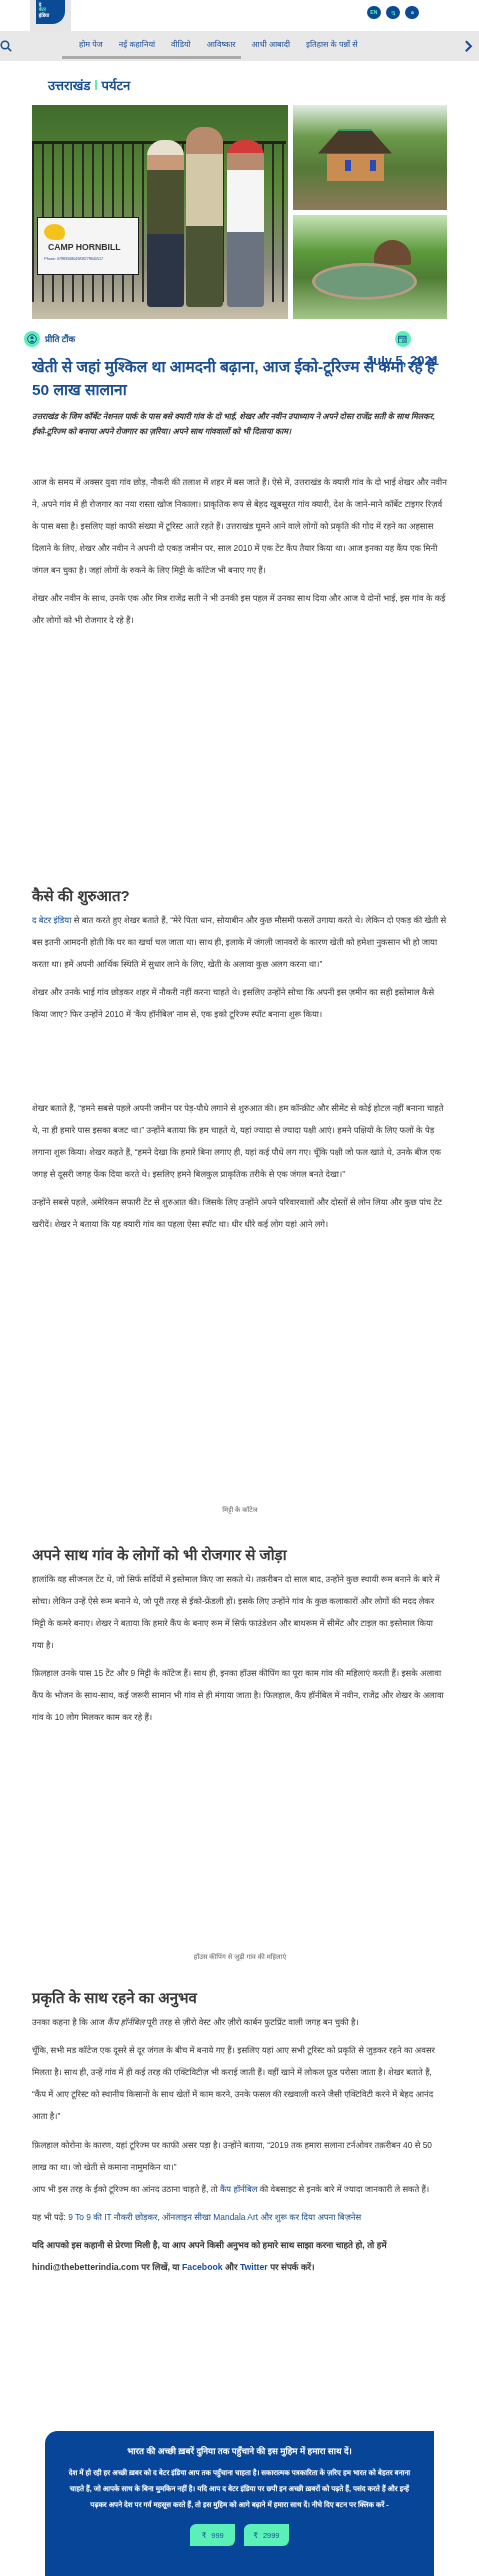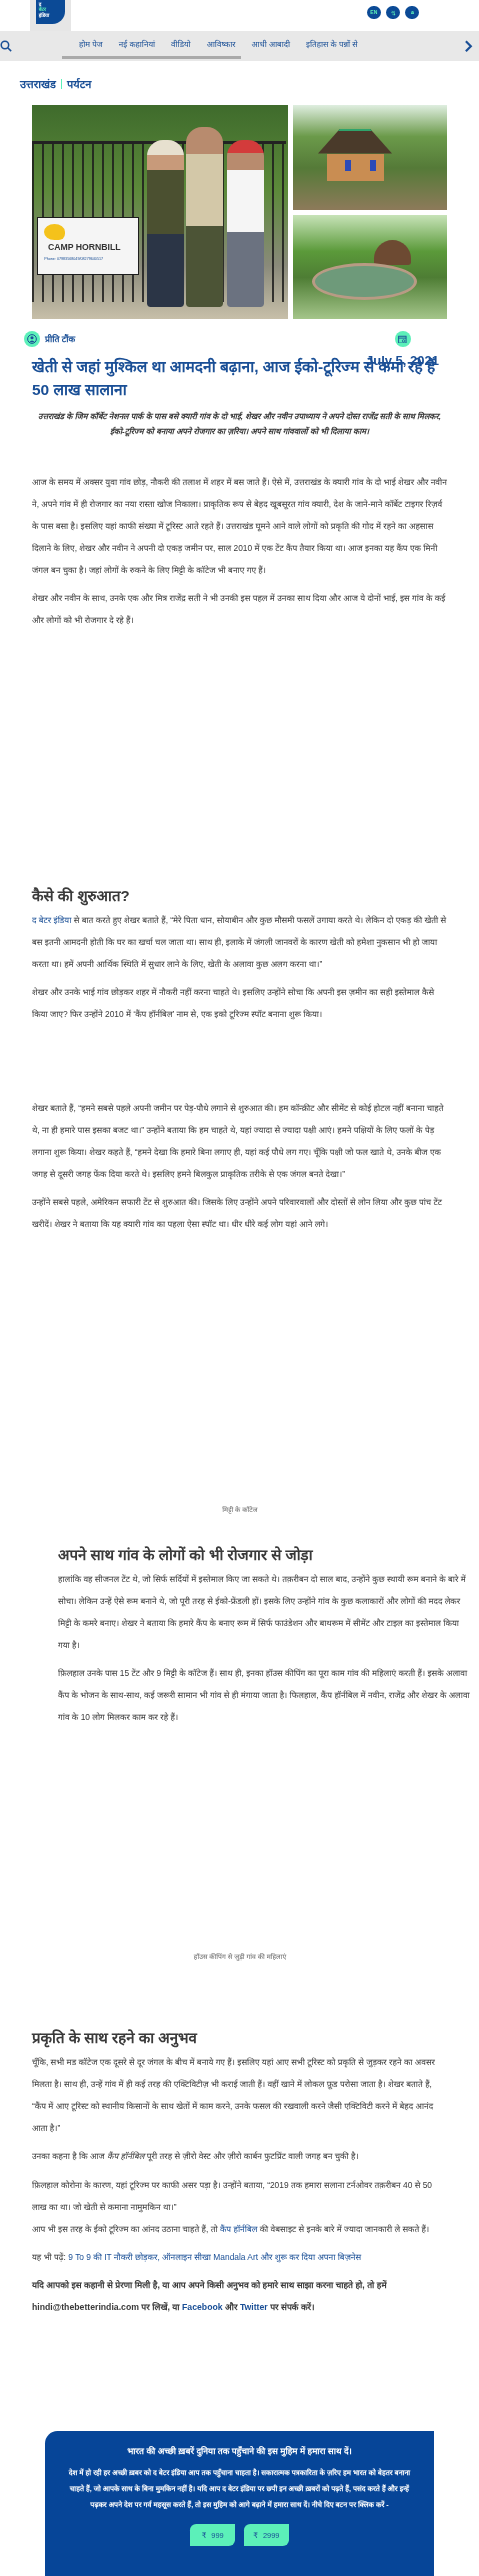--- a/index.html
+++ b/index.html
@@ -14,21 +14,21 @@
   .langs { position: absolute; right: 61px; top: 5.6px; display: flex; gap: 5.6px; }
   .lang { width: 13.6px; height: 13.6px; border-radius: 50%; background: #0b4a96; color: #5cf0b9; font-size: 5px; font-weight: bold; display: flex; align-items: center; justify-content: center; }
 
   .navbar { position: relative; height: 30px; background: #e8e8e8; padding-left: 11px; }
   .search-icon { position: absolute; left: 0; top: 8.7px; width: 12.4px; height: 12.4px; }
   .nav-items { position: absolute; left: 79px; top: 7.4px; display: flex; gap: 16px; font-size: 8px; color: #1a4f96; }
   .nav-scroll { position: absolute; left: 62px; top: 25px; width: 179px; height: 2.5px; background: #aaa; }
   .chev { position: absolute; right: 7.4px; top: 8.7px; width: 8.7px; height: 12.4px; }
 
   
-  .crumbs { position: absolute; left: 20px; top: 76px; font-size: 11px; font-weight: bold; color: #1a4f96; display: flex; align-items: center; gap: 5px; }
+  .crumbs { position: absolute; left: 48px; top: 76px; font-size: 13px; font-weight: bold; color: #1a4f96; display: flex; align-items: center; gap: 5px; }
   .crumb-sep { width: 1.2px; height: 10px; background: #5cf0b9; display: inline-block; }
 
   
   .hero { position: absolute; left: 32px; top: 105px; width: 415px; height: 214px; padding-left: 8px; }
   .hero-main { position: absolute; left: 0; top: 0; width: 256px; height: 214px; background: linear-gradient(180deg, #3f6b2c 0%, #5c8a3a 40%, #8a8a7a 75%, #c7bfa9 100%); overflow: hidden; }
   .gate { position: absolute; left: 0; top: 36px; width: 254px; height: 161px; border-top: 3.7px solid #222; }
   .gate::before { content: ""; position: absolute; inset: 0; background: repeating-linear-gradient(90deg, #1d1d1d 0 1.9px, transparent 1.9px 10px); opacity: .85; }
   .sign { position: absolute; left: 5px; top: 112px; width: 102px; height: 58px; background: #f5f5f5; border: 1.9px solid #1d1d1d; padding: 6.2px 6.2px; }
   .sign .bird { width: 21px; height: 16px; background: #f4c21b; border-radius: 50% 50% 6.2px 50%; display: inline-block; vertical-align: middle; }
   .sign .txt { display: inline-block; vertical-align: middle; font-weight: bold; font-size: 8.7px; line-height: 10px; color: #333; margin-left: 3.7px; }
@@ -46,21 +46,21 @@
   .pond { position: absolute; left: 18.6px; top: 48px; width: 105px; height: 37px; background: #6e9a7a; border-radius: 50%; border: 3.7px solid #b89b84; }
   .hut { position: absolute; left: 81px; top: 25px; width: 37px; height: 25px; background: #6d4a32; border-radius: 18.6px 18.6px 2.5px 2.5px; }
 
   
   .meta { position: absolute; left: 24px; top: 331px; width: 415px; height: 16px; }
   .author { position: absolute; left: 0; top: 0; display: flex; align-items: center; gap: 5px; font-size: 8.7px; font-weight: bold; color: #1a4f96; }
   .date { position: absolute; right: 0; top: 0; display: flex; align-items: center; gap: 6px; font-size: 13px; font-weight: bold; color: #1a4f96; flex-direction: column; }
   .ico-circ { width: 16px; height: 16px; border-radius: 50%; background: #5cf0b9; display: flex; align-items: center; justify-content: center; }
 
   .title { position: absolute; left: 32px; top: 355px; width: 415px; font-size: 15.5px; line-height: 23px; font-weight: bold; color: #1a4f96; }
-  .lead { position: absolute; left: 32px; top: 409px; width: 415px; font-size: 8px; line-height: 15px; font-style: italic; font-weight: bold; color: #3a3a3a; text-align: center; }
+  .lead { position: absolute; left: 32px; top: 409px; width: 415px; font-size: 8px; line-height: 15px; font-style: italic; font-weight: bold; color: #3a3a3a; }
 
   .art { position: absolute; left: 32px; width: 415px; font-size: 8.4px; line-height: 22px; color: #3a3a3a; }
   .art p { margin-bottom: 6.2px; }
   .art h3 { font-size: 15px; font-weight: bold; color: #3a3a3a; line-height: 15px; margin-bottom: 6.2px; }
   .link { color: #1a4f96; text-decoration: none; }
   .caption { position: absolute; left: 0; width: 480px; text-align: center; font-size: 6.8px; color: #666; }
   .ph-img { position: absolute; left: 32px; width: 415px; background: #ffffff; }
 
   .cta-text { font-weight: bold; font-size: 8.7px; }
 
@@ -180,33 +180,33 @@
 </div>
 
 <div class="art" style="top:1097px;">
   <p>शेखर बताते हैं, “हमने सबसे पहले अपनी जमीन पर पेड़-पौधे लगाने से शुरुआत की। हम कॉन्क्रीट और सीमेंट से कोई होटल नहीं बनाना चाहते थे, ना ही हमारे पास इसका बजट था।” उन्होंने बताया कि हम चाहते थे, यहां ज्यादा से ज्यादा पक्षी आएं। हमने पक्षियों के लिए फलों के पेड़ लगाना शुरू किया। शेखर कहते हैं, “हमने देखा कि हमारे बिना लगाए ही, यहां कई पौधे लग गए। चूँकि पक्षी जो फल खाते थे, उनके बीज एक जगह से दूसरी जगह फेंक दिया करते थे। इसलिए हमने बिलकुल प्राकृतिक तरीके से एक जंगल बनते देखा।”</p>
   <p>उन्होंने सबसे पहले, अमेरिकन सफारी टेंट से शुरुआत की। जिसके लिए उन्होंने अपने परिवारवालों और दोस्तों से लोन लिया और कुछ पांच टेंट खरीदें। शेखर ने बताया कि यह क्यारी गांव का पहला ऐसा स्पॉट था। धीर धीरे कई लोग यहां आने लगे।</p>
 </div>
 
 <div class="ph-img" style="top:1277px;height:223px;"></div>
 <div class="caption" style="top:1505px;">मिट्टी के कॉटेज</div>
 
-<div class="art" style="top:1547px;margin-left:26px;">
+<div class="art" style="top:1547px;">
   <h3>अपने साथ गांव के लोगों को भी रोजगार से जोड़ा</h3>
   <p>हालांकि वह सीजनल टेंट थे, जो सिर्फ सर्दियों में इस्तेमाल किए जा सकते थे। तक़रीबन दो साल बाद, उन्होंने कुछ स्थायी रूम बनाने के बारे में सोचा। लेकिन उन्हें ऐसे रूम बनाने थे, जो पूरी तरह से ईको-फ्रेंडली हों। इसके लिए उन्होंने गांव के कुछ कलाकारों और लोगों की मदद लेकर मिट्टी के कमरे बनाए। शेखर ने बताया कि हमारे कैंप के बनाए रूम में सिर्फ फाउंडेशन और बाथरूम में सीमेंट और टाइल का इस्तेमाल किया गया है।</p>
   <p>फ़िलहाल उनके पास 15 टेंट और 9 मिट्टी के कॉटेज हैं। साथ ही, इनका हॉउस कीपिंग का पूरा काम गांव की महिलाएं करती हैं। इसके अलावा कैंप के भोजन के साथ-साथ, कई जरूरी सामान भी गांव से ही मंगाया जाता है। फिलहाल, कैंप हॉर्नबिल में नवीन, राजेंद्र और शेखर के अलावा गांव के 10 लोग मिलकर काम कर रहे हैं।</p>
 </div>
 
 <div class="ph-img" style="top:1729px;height:217px;"></div>
 <div class="caption" style="top:1952px;">हॉउस कीपिंग से जुड़ी गांव की महिलाएं</div>
 
-<div class="art" style="top:1990px;margin-top:40px;">
+<div class="art" style="top:1990px;">
   <h3>प्रकृति के साथ रहने का अनुभव</h3>
+  <p><span>उनका कहना है कि आज </span><em>कैंप हॉर्नबिल</em><span> पूरी तरह से ज़ीरो वेस्ट और ज़ीरो कार्बन फुटप्रिंट वाली जगह बन चुकी है।</span></p>
   <p>चूँकि, सभी मड कॉटेज एक दूसरे से दूर जंगल के बीच में बनाये गए हैं। इसलिए यहां आए सभी टूरिस्ट को प्रकृति से जुड़कर रहने का अवसर मिलता है। साथ ही, उन्हें गांव में ही कई तरह की एक्टिविटीज़ भी कराई जाती हैं। वहीं खाने में लोकल फ़ूड परोसा जाता है। शेखर बताते हैं, “कैंप में आए टूरिस्ट को स्थानीय किसानों के साथ खेतों में काम करने, उनके फसल की रखवाली करने जैसी एक्टिविटी करने में बेहद आनंद आता है।”</p>
-  <p><span>उनका कहना है कि आज </span><em>कैंप हॉर्नबिल</em><span> पूरी तरह से ज़ीरो वेस्ट और ज़ीरो कार्बन फुटप्रिंट वाली जगह बन चुकी है।</span></p>
   <p style="margin-bottom:0">फ़िलहाल कोरोना के कारण, यहां टूरिज्म पर काफी असर पड़ा है। उन्होंने बताया, “2019 तक हमारा सलाना टर्नओवर तक़रीबन 40 से 50 लाख का था। जो खेती से कमाना नामुमकिन था।”</p>
   <p><span>आप भी इस तरह के ईको टूरिज्म का आंनद उठाना चाहते हैं, तो </span><a class="link">कैंप हॉर्नबिल</a><span> की वेबसाइट से इनके बारे में ज्यादा जानकारी ले सकते हैं।</span></p>
   <p><span>यह भी पढ़ें: </span><a class="link">9 To 9 की IT नौकरी छोड़कर, ऑनलाइन सीखा Mandala Art और शुरू कर दिया अपना बिज़नेस</a></p>
   <p class="cta-text"><span>यदि आपको इस कहानी से प्रेरणा मिली है, या आप अपने किसी अनुभव को हमारे साथ साझा करना चाहते हो, तो हमें hindi@thebetterindia.com पर लिखें, या </span><a class="link">Facebook</a><span> और </span><a class="link">Twitter</a><span> पर संपर्क करें।</span></p>
 </div>
 
 <div class="donate">
   <h4>भारत की अच्छी ख़बरें दुनिया तक पहुँचाने की इस मुहिम में हमारा साथ दें।</h4>
   <p>देश में हो रही हर अच्छी ख़बर को द बेटर इंडिया आप तक पहुँचाना चाहता है। सकारात्मक पत्रकारिता के ज़रिए हम भारत को बेहतर बनाना चाहते हैं, जो आपके साथ के बिना मुमकिन नहीं है। यदि आप द बेटर इंडिया पर छपी इन अच्छी ख़बरों को पढ़ते हैं, पसंद करते हैं और इन्हें पढ़कर अपने देश पर गर्व महसूस करते हैं, तो इस मुहिम को आगे बढ़ाने में हमारा साथ दें। नीचे दिए बटन पर क्लिक करें -</p>
   <div class="donate-btns">

